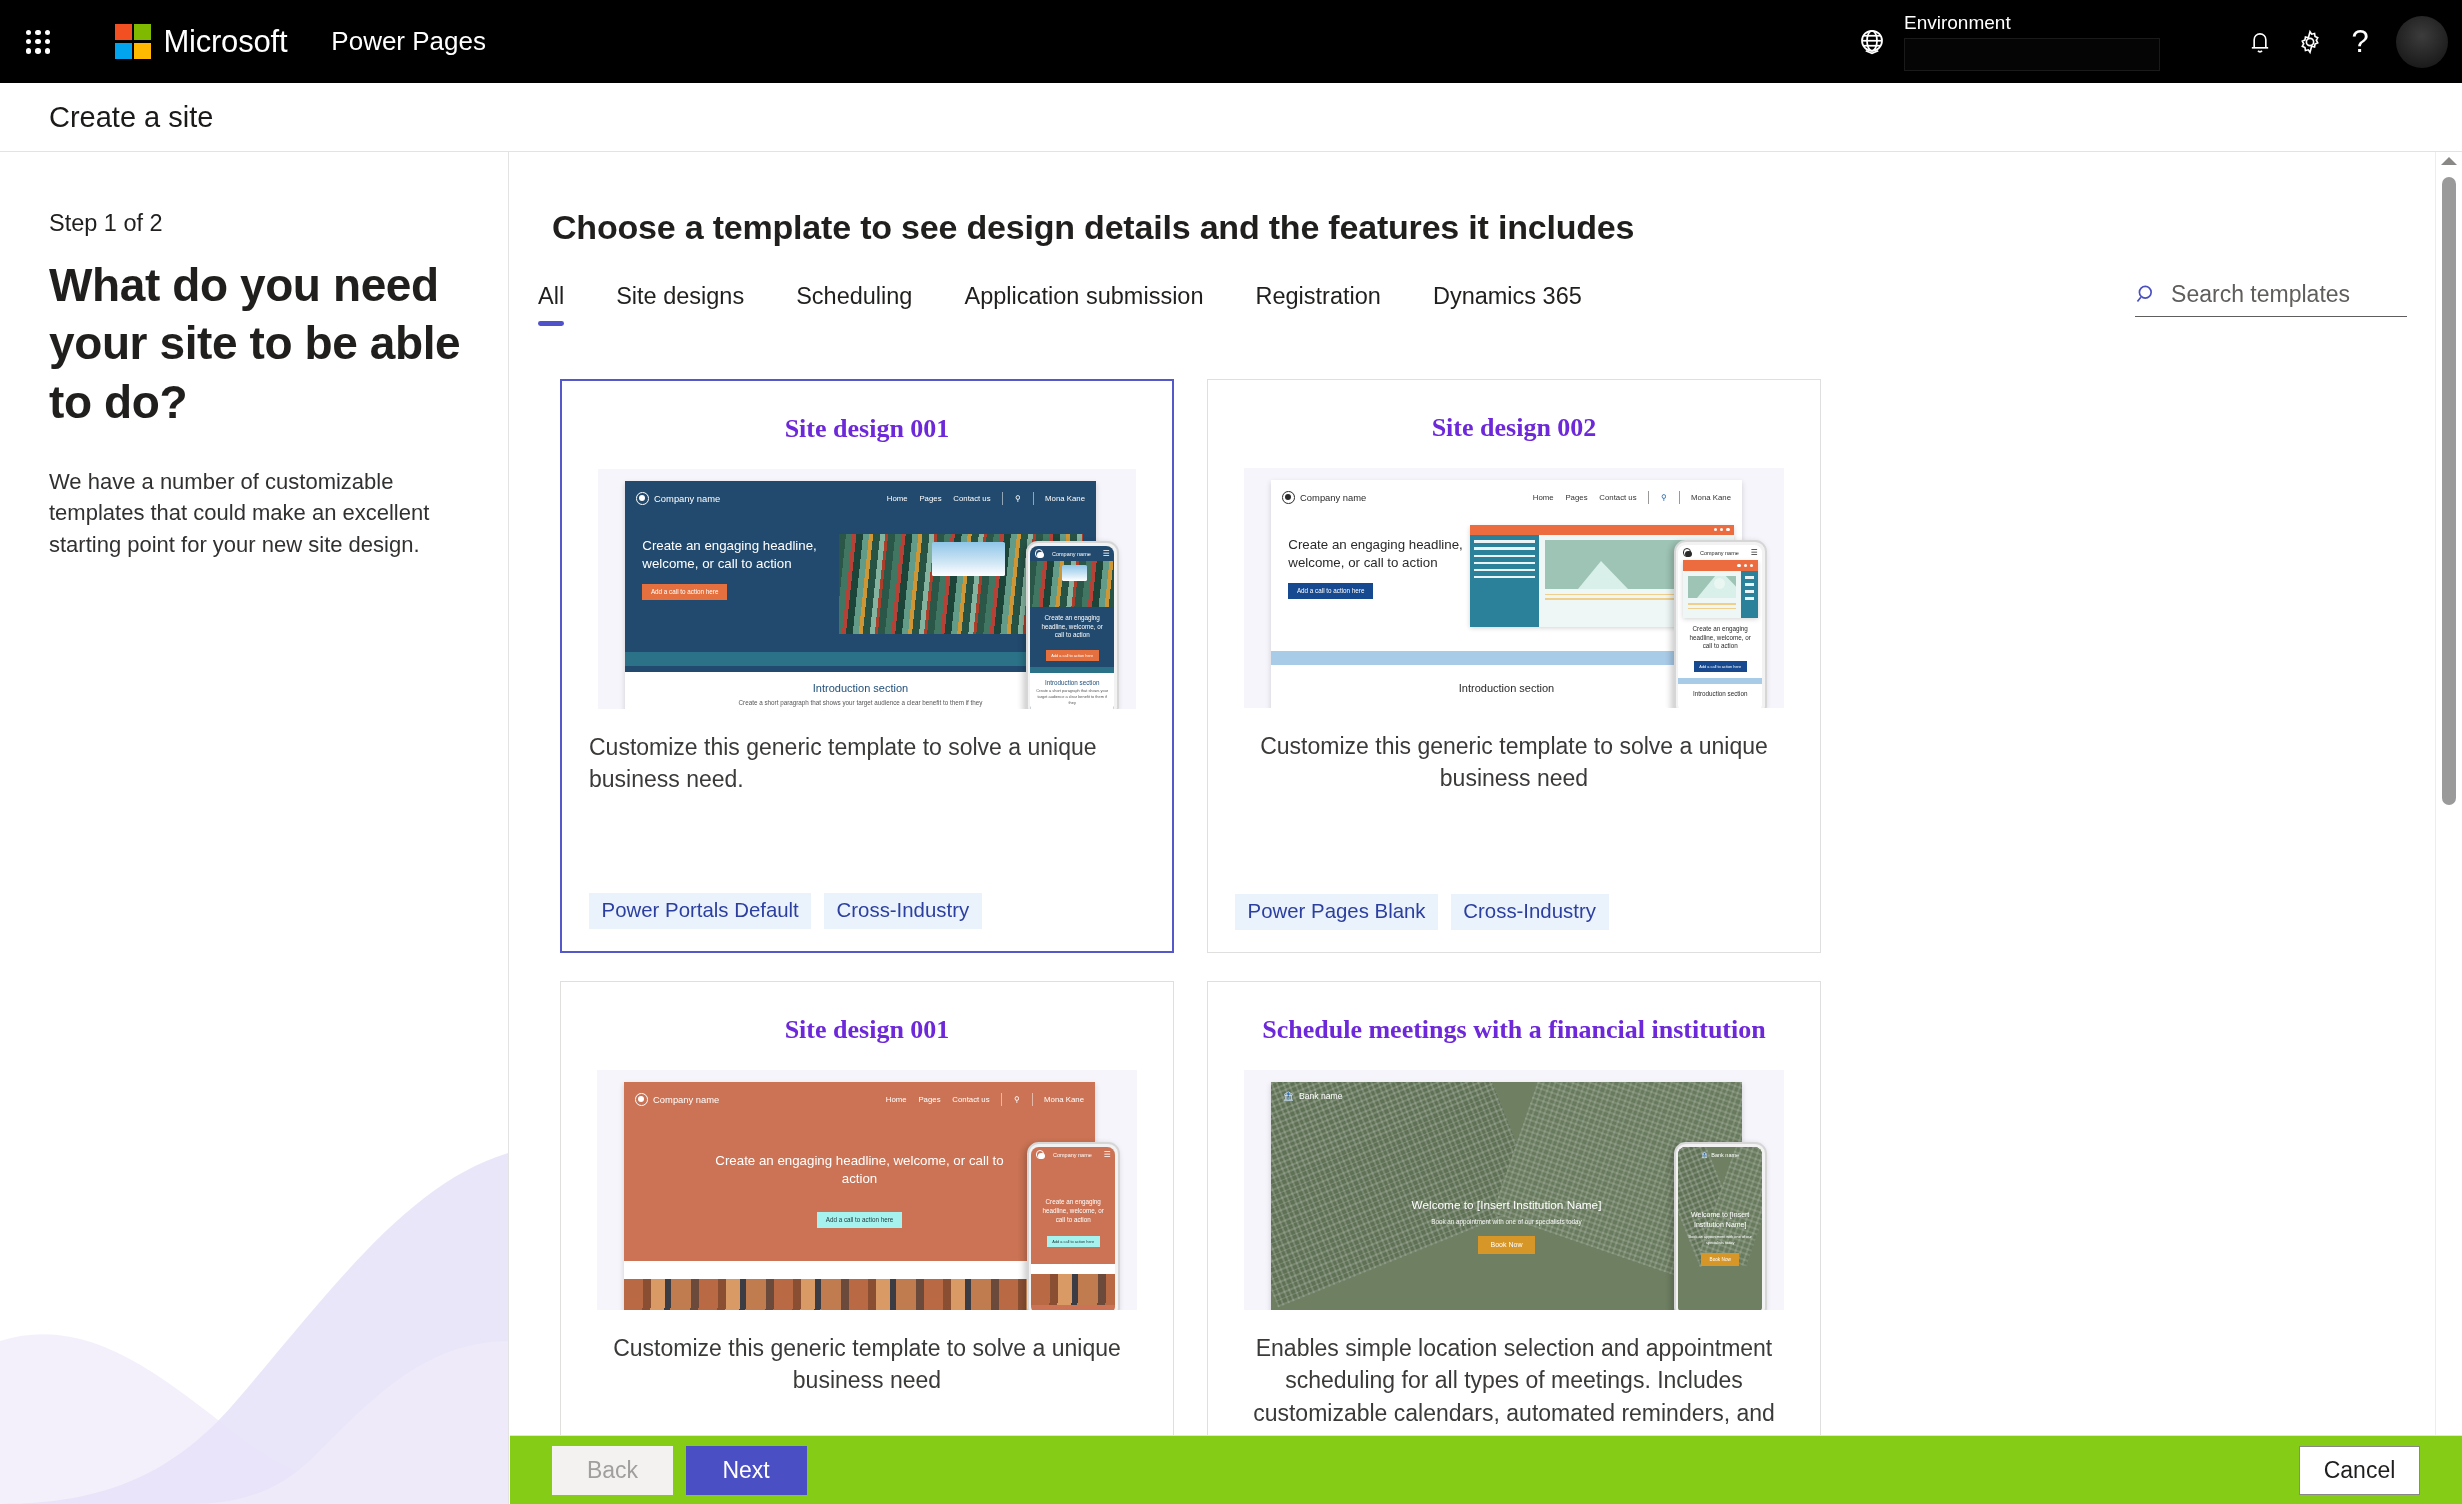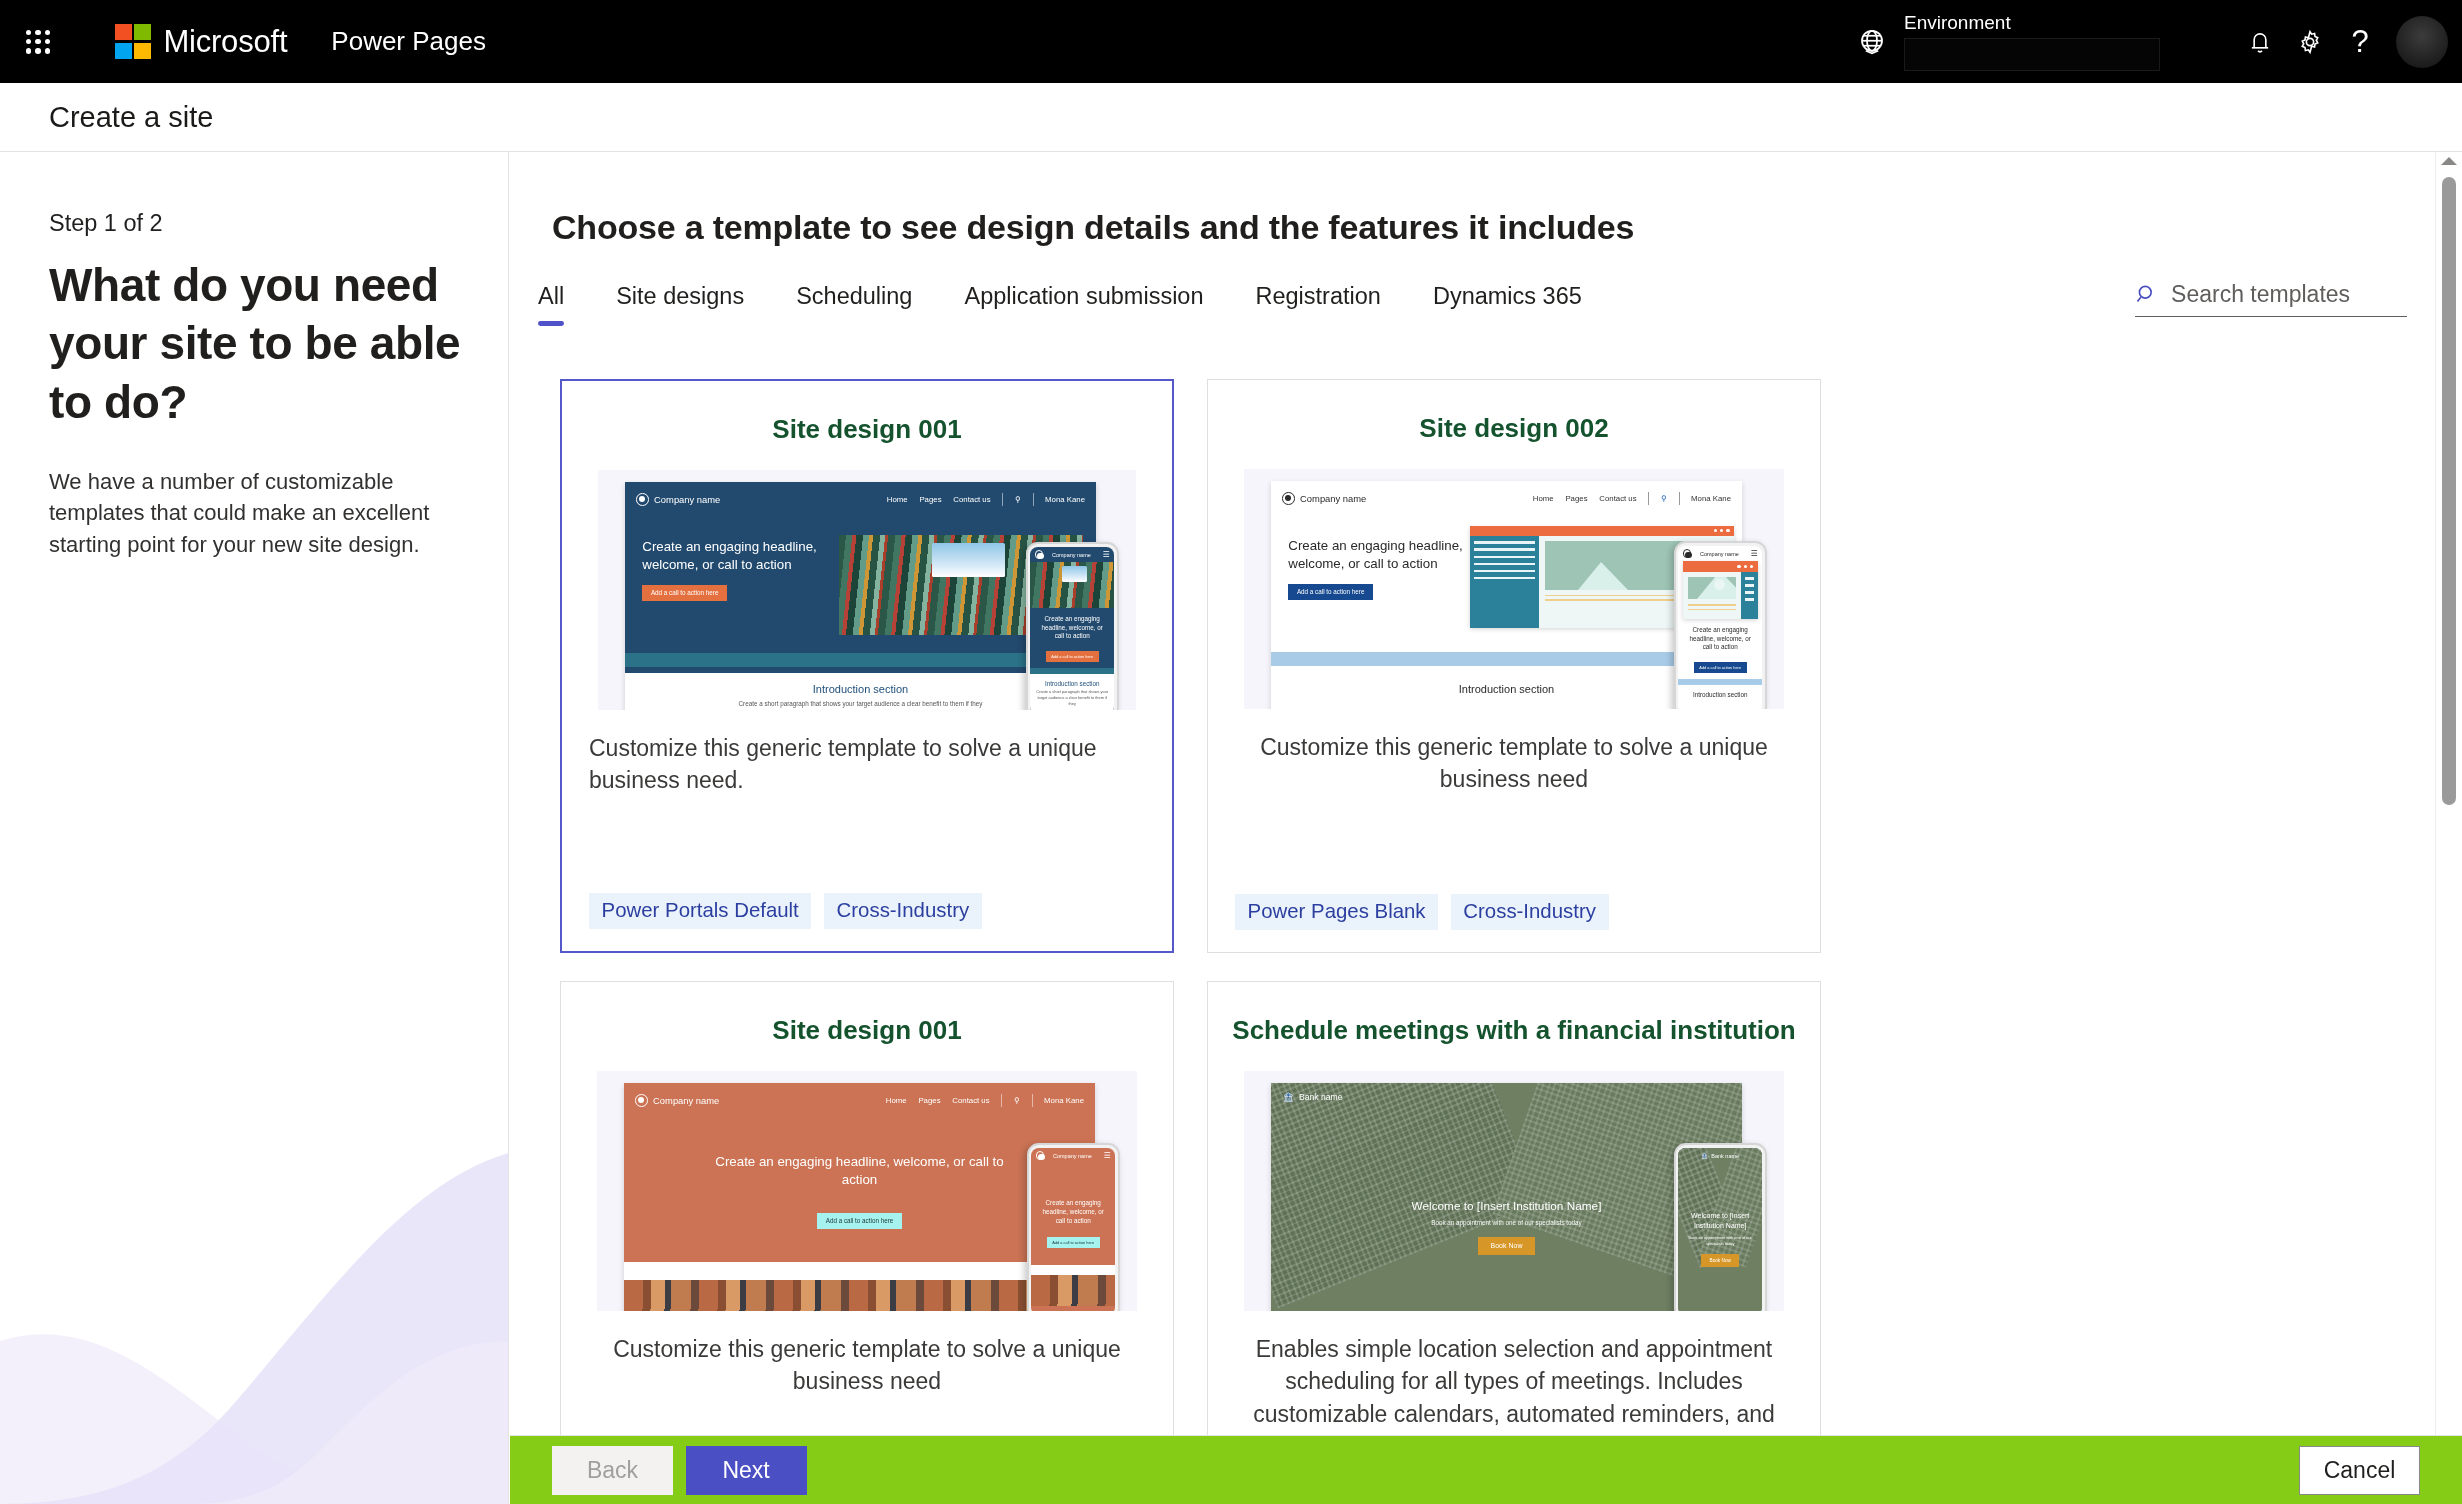--- a/index.html
+++ b/index.html
@@ -128,21 +128,21 @@
     border: 0.8px solid #e1dfdd;
     height: 574px;
     position: relative;
     overflow: hidden;
     cursor: pointer;
     display: flex; flex-direction: column;
   }
   .card.selected { border: 2.4px solid #5558c8; }
   .card-title {
     text-align: center; font-size: 26px; font-weight: 600;
-    color: #14532d; margin-top: 33px; padding: 0 15.7px;
+    color: #6d28d9; margin-top: 33px; padding: 0 15.7px; font-family: Liberation Serif, serif;
   }
   .thumb-area {
     margin: 25px 36px 0 36px;
     height: 240px; overflow: hidden; position: relative;
     background: #f6f5fb;
   }
   .card-desc {
     font-size: 23px; color: #3b3a39; line-height: 1.42;
     text-align: center; padding: 22px 27px 0 27px;
   }

